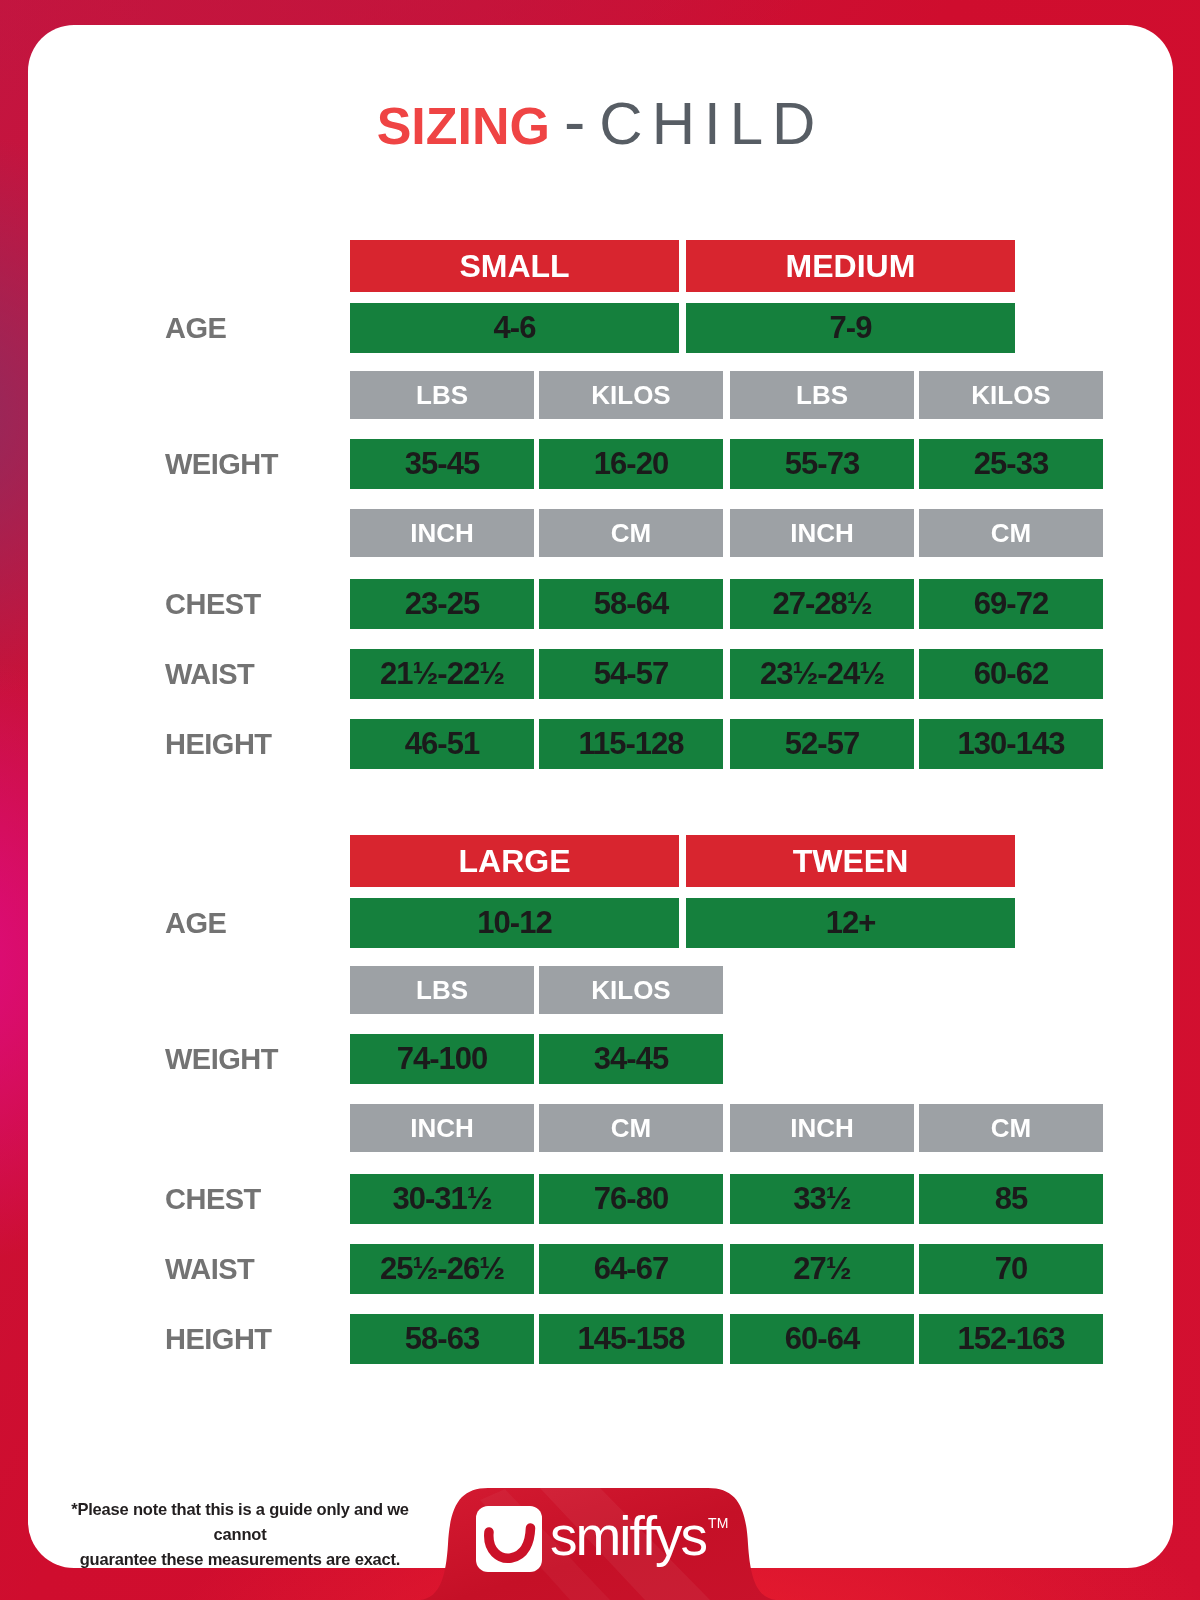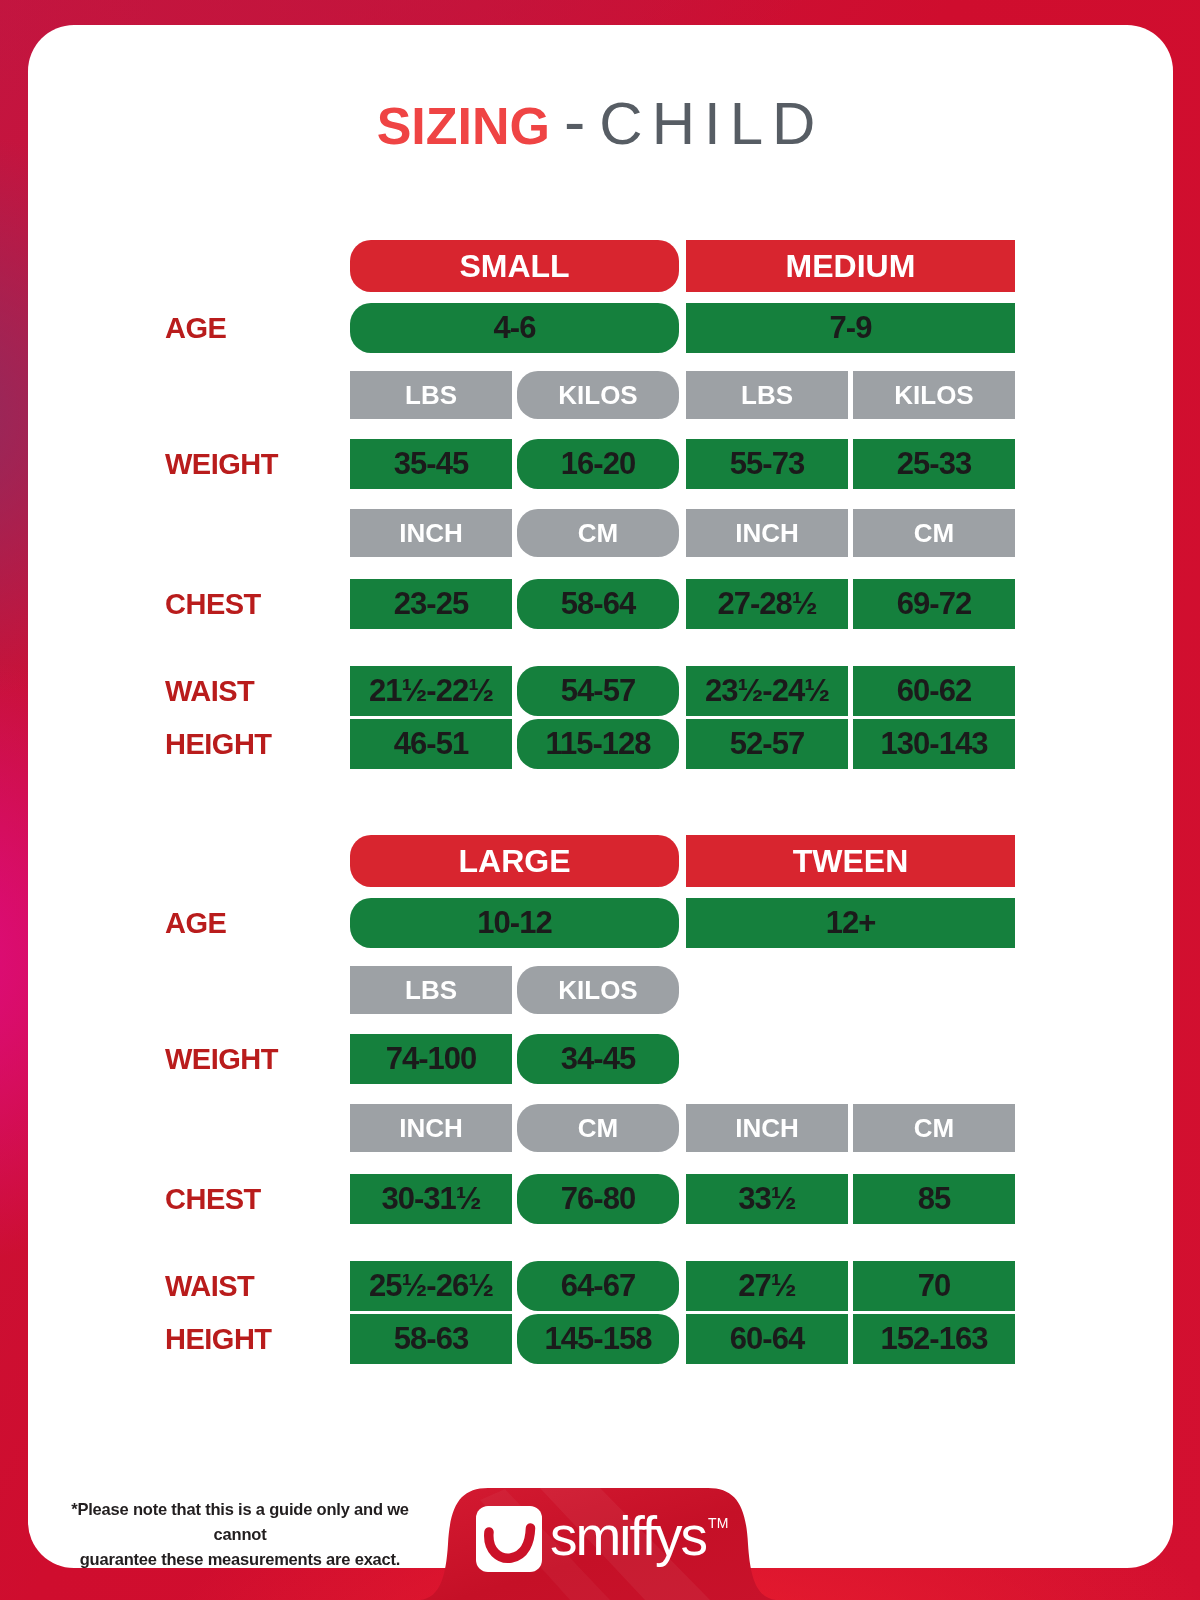--- a/index.html
+++ b/index.html
@@ -22,44 +22,44 @@
   .t-main{font-weight:bold;font-size:52px;color:#ef4444;letter-spacing:0px;}
   .t-dash{font-weight:400;font-size:64px;color:#575d64;margin:0 14px;}
   .t-sub{font-weight:300;font-size:60px;color:#575d64;letter-spacing:9px;}
   
   .table{position:absolute;left:137px;width:880px;}
   .t1{top:215px;height:545px;}
   .t2{top:810px;height:545px;}
   .trow{position:absolute;left:0;display:flex;align-items:stretch;}
   .rlabel{
     width:185px;display:flex;align-items:center;
-    color:#b91c1c;font-weight:bold;font-size:29px;letter-spacing:-0.5px;
+    color:#737373;font-weight:bold;font-size:29px;letter-spacing:-0.5px;
   }
   .cell{
     display:flex;align-items:center;justify-content:center;
     font-weight:bold;
   }
-  .w1{width:162px;}
+  .w1{width:184px;}
   .w2{width:329px;}
   .m5{margin-right:5px;}
-  .m7{margin-right:7px;border-radius:21px;}
+  .m7{margin-right:7px;}
   .red{background:#d8252f;color:#ffffff;font-size:32px;}
   .val{background:#15803d;color:#1b1b1b;font-size:31px;letter-spacing:-1px;}
   .unit{background:#9da1a5;color:#ffffff;font-size:26px;}
   .h52{height:52px;}
   .h50{height:50px;}
   .h48{height:48px;}
   
   .r-head{top:0;}
   .r-age{top:63px;}
   .r-wunits{top:131px;}
   .r-weight{top:199px;}
   .r-munits{top:269px;}
   .r-chest{top:339px;}
-  .r-waist{top:426px;}
+  .r-waist{top:409px;}
   .r-height{top:479px;}
   
   .note{
     position:absolute;left:22px;top:1472px;width:380px;text-align:center;
     font-weight:bold;font-size:16.5px;line-height:1.5;color:#221e1f;letter-spacing:-0.2px;
   }
   
   .logo-tab{position:absolute;left:420px;top:1480px;width:356px;height:120px;}
   .tab-shape{position:absolute;left:0;top:0;width:356px;height:120px;display:block;}
   .logo-icon{

